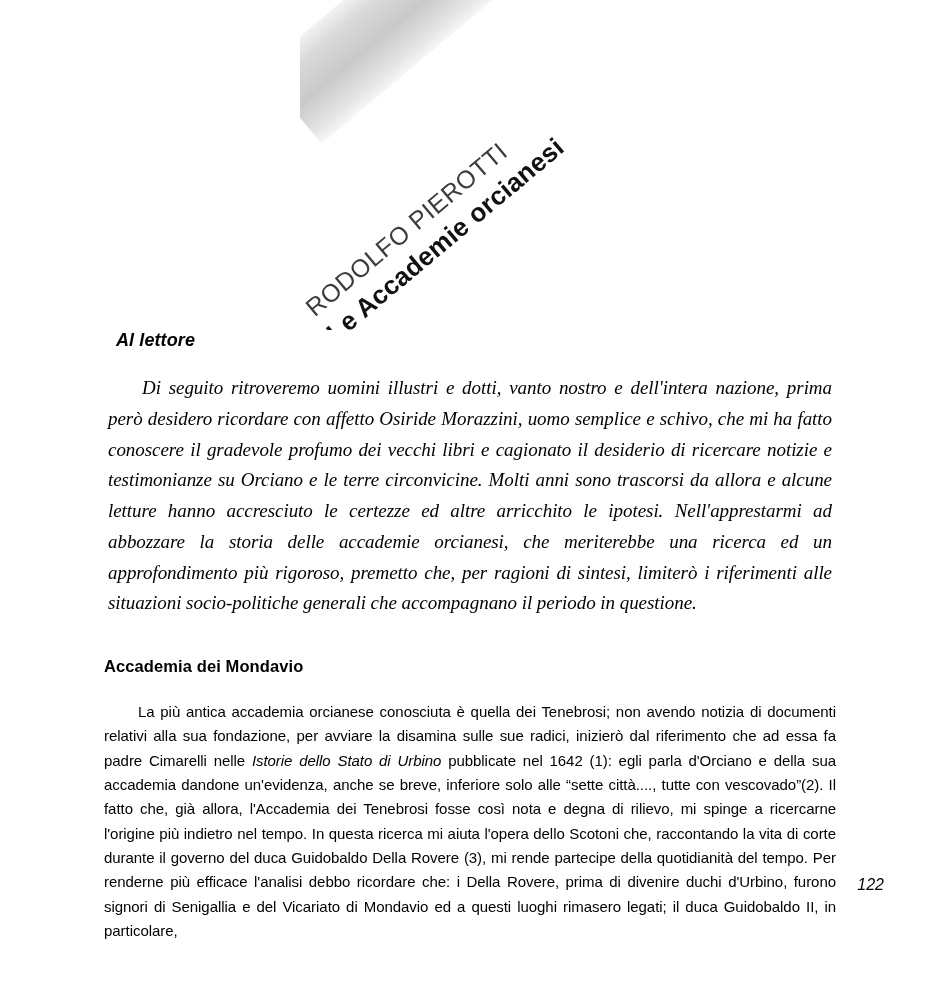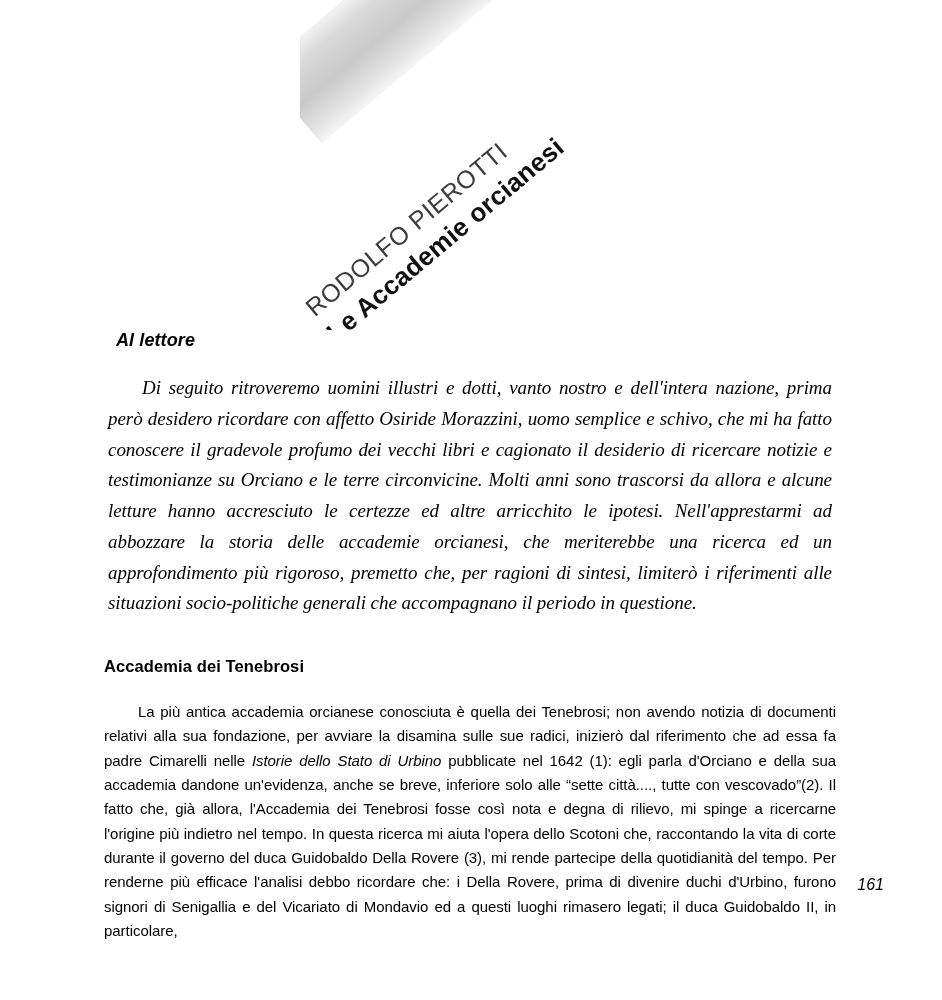--- a/index.html
+++ b/index.html
@@ -136,21 +136,21 @@
       <span class="banner-title">Le Accademie orcianesi</span>
     </div>
   </div>
 
   <div class="content">
 
     <h2 class="section-heading">Al lettore</h2>
 
     <p class="body-italic">Di seguito ritroveremo uomini illustri e dotti, vanto nostro e dell'intera nazione, prima però desidero ricordare con affetto Osiride Morazzini, uomo semplice e schivo, che mi ha fatto conoscere il gradevole profumo dei vecchi libri e cagionato il desiderio di ricercare notizie e testimonianze su Orciano e le terre circonvicine. Molti anni sono trascorsi da allora e alcune letture hanno accresciuto le certezze ed altre arricchito le ipotesi. Nell'apprestarmi ad abbozzare la storia delle accademie orcianesi, che meriterebbe una ricerca ed un approfondimento più rigoroso, premetto che, per ragioni di sintesi, limiterò i riferimenti alle situazioni socio-politiche generali che accompagnano il periodo in questione.</p>
 
-    <h3 class="section-heading-2">Accademia dei Tenebrosi</h3>
+    <h3 class="section-heading-2">Accademia dei Mondavio</h3>
 
     <p class="body-roman"><span>La più antica accademia orcianese conosciuta è quella dei Tenebrosi; non avendo notizia di documenti relativi alla sua fondazione, per avviare la disamina sulle sue radici, inizierò dal riferimento che ad essa fa padre Cimarelli nelle </span><span class="it">Istorie dello Stato di Urbino</span><span> pubblicate nel 1642 (1): egli parla d'Orciano e della sua accademia dandone un'evidenza, anche se breve, inferiore solo alle “sette città...., tutte con vescovado”(2). Il fatto che, già allora, l'Accademia dei Tenebrosi fosse così nota e degna di rilievo, mi spinge a ricercarne l'origine più indietro nel tempo. In questa ricerca mi aiuta l'opera dello Scotoni che, raccontando la vita di corte durante il governo del duca Guidobaldo Della Rovere (3), mi rende partecipe della quotidianità del tempo. Per renderne più efficace l'analisi debbo ricordare che: i Della Rovere, prima di divenire duchi d'Urbino, furono signori di Senigallia e del Vicariato di Mondavio ed a questi luoghi rimasero legati; il duca Guidobaldo II, in particolare,</span></p>
 
   </div>
 
-  <div class="folio">161</div>
+  <div class="folio">122</div>
 
 </div>
 
 </body></html>

